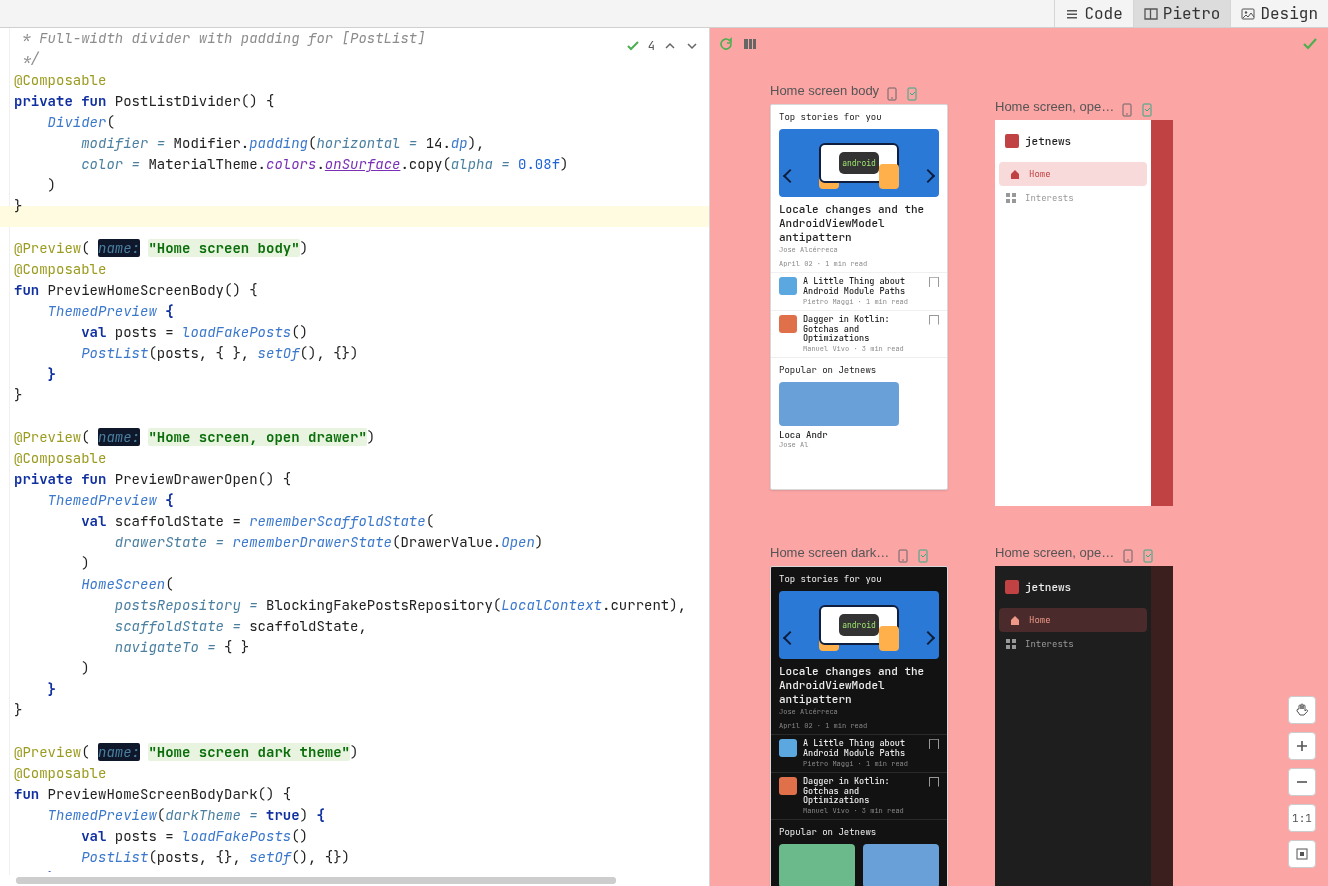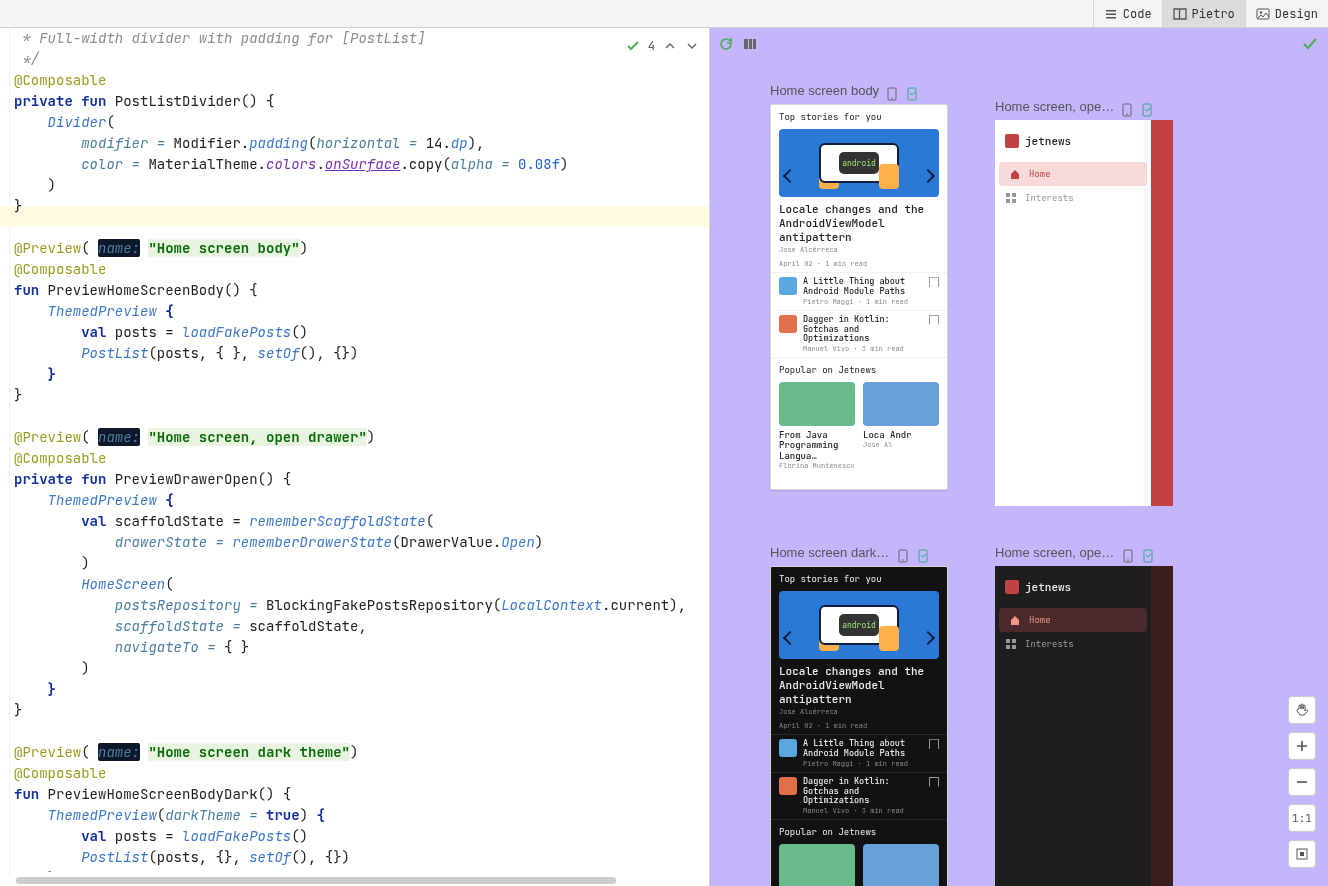--- a/index.html
+++ b/index.html
@@ -1,27 +1,27 @@
 <!DOCTYPE html>
 <html><head>
   <meta charset="utf-8">
   <style>
     * { margin:0; padding:0; box-sizing:border-box; font-family: "JetBrains Mono","Menlo","Consolas",monospace; }
     html,body{width:1328px;height:886px;overflow:hidden;background:#eeeeee;}
 
     
     .viewbar{position:absolute;top:0;left:0;right:0;height:28px;background:#f4f4f4;border-bottom:1px solid #d0d0d0;display:flex;justify-content:flex-end;align-items:stretch;}
-    .viewbar .tab{display:flex;align-items:center;gap:5px;padding:0 10px;font-size:12px;font-family:-apple-system,Helvetica,Arial,sans-serif;color:#333;border-left:1px solid #d6d6d6;cursor:pointer;}
+    .viewbar .tab{display:flex;align-items:center;gap:5px;padding:0 10px;font-size:16px;font-family:-apple-system,Helvetica,Arial,sans-serif;color:#333;border-left:1px solid #d6d6d6;cursor:pointer;}
     .viewbar .tab.active{background:#dcdcdc;}
     .viewbar svg{width:14px;height:14px;fill:#555;}
 
     
     .cols{position:absolute;top:28px;bottom:0;left:0;right:0;display:flex;}
     .col-code{width:710px;background:#fff;border-right:1px solid #d6d6d6;position:relative;}
-    .col-preview{flex:1;background:#c4b5fd;position:relative;}
+    .col-preview{flex:1;background:#fca5a5;position:relative;}
 
     
     .gutter{position:absolute;top:0;left:0;bottom:0;width:10px;background:#fff;border-right:1px solid #f0f0f0;}
     .code{position:absolute;top:0;left:14px;right:0;bottom:14px;overflow:hidden;white-space:pre;font-size:14px;line-height:21px;color:#222;}
     .hl-line{position:absolute;left:0;right:0;top:178px;height:21px;background:#fffbe0;}
     .code .ln{position:relative;z-index:1;}
     .kw{color:#1030a0;font-weight:600;}
     .ann{color:#9b9b20;}
     .str{color:#0b6e0b;font-weight:600;}
     .strbg{background:#e8f4e0;border-radius:2px;}
@@ -207,25 +207,20 @@
    <div class="row t2">
               <div class="thumb"></div>
               <div class="txt">
                 <div class="t1">Dagger in Kotlin: Gotchas and Optimizations</div>
                 <div class="t2m">Manuel Vivo  ·  3 min read</div>
               </div>
               <div class="bm"></div>
             </div>
    <div class="sectH" style="border-top:1px solid #eee;padding-top:6px">Popular on Jetnews</div>
    <div class="pop">
-     <div class="card">
-                <div class="ph"></div>
-                <div class="pt">From Java Programming Langua…</div>
-                <div class="pm">Florina Muntenescu</div>
-              </div>
      <div class="card second">
                 <div class="ph"></div>
                 <div class="pt">Loca Andr</div>
                 <div class="pm">Jose Al</div>
               </div>
    </div>
   </div>
         </div>
         <div class="pv" style="left: 225px; top: 16px; width: 200px;">
           <div class="title-row">

